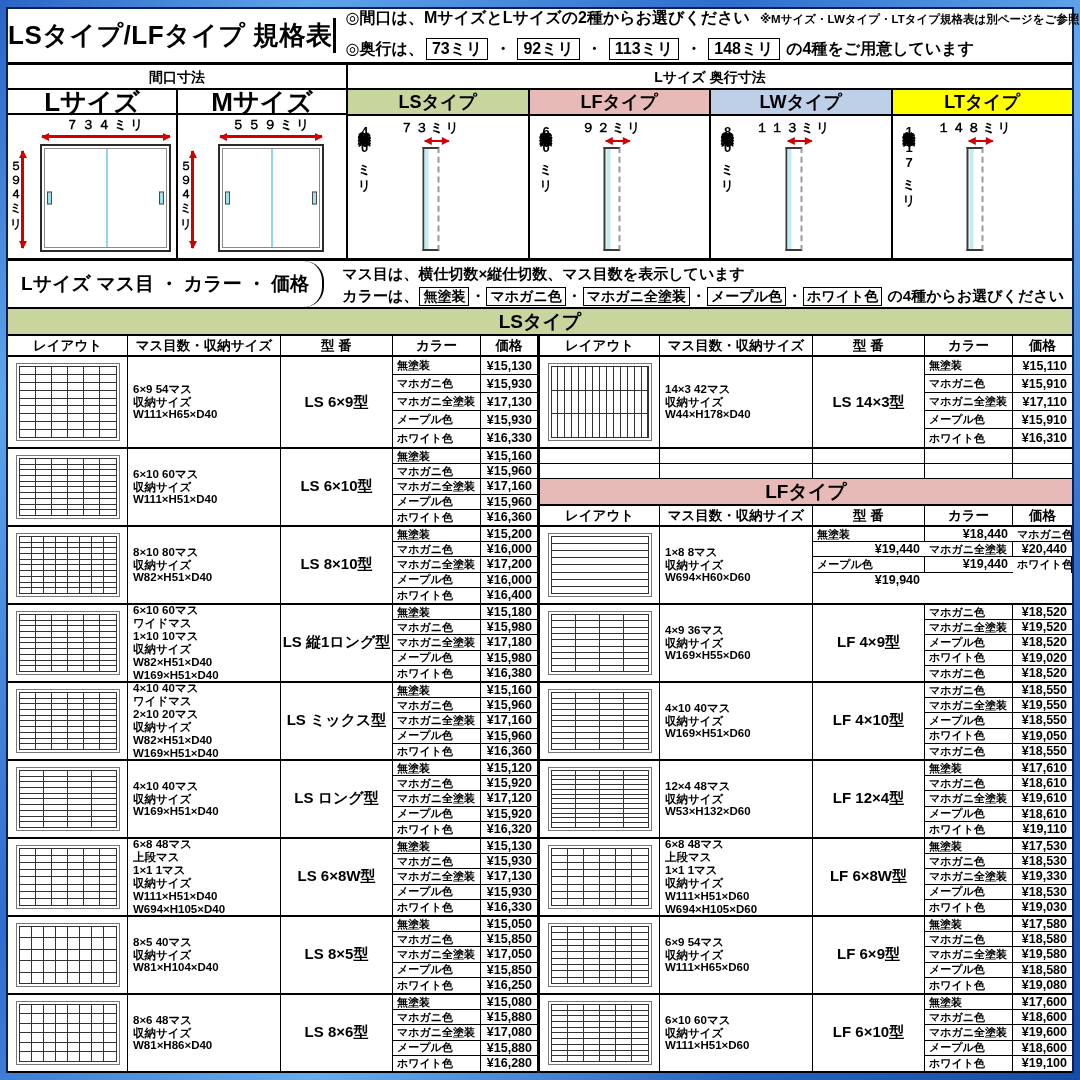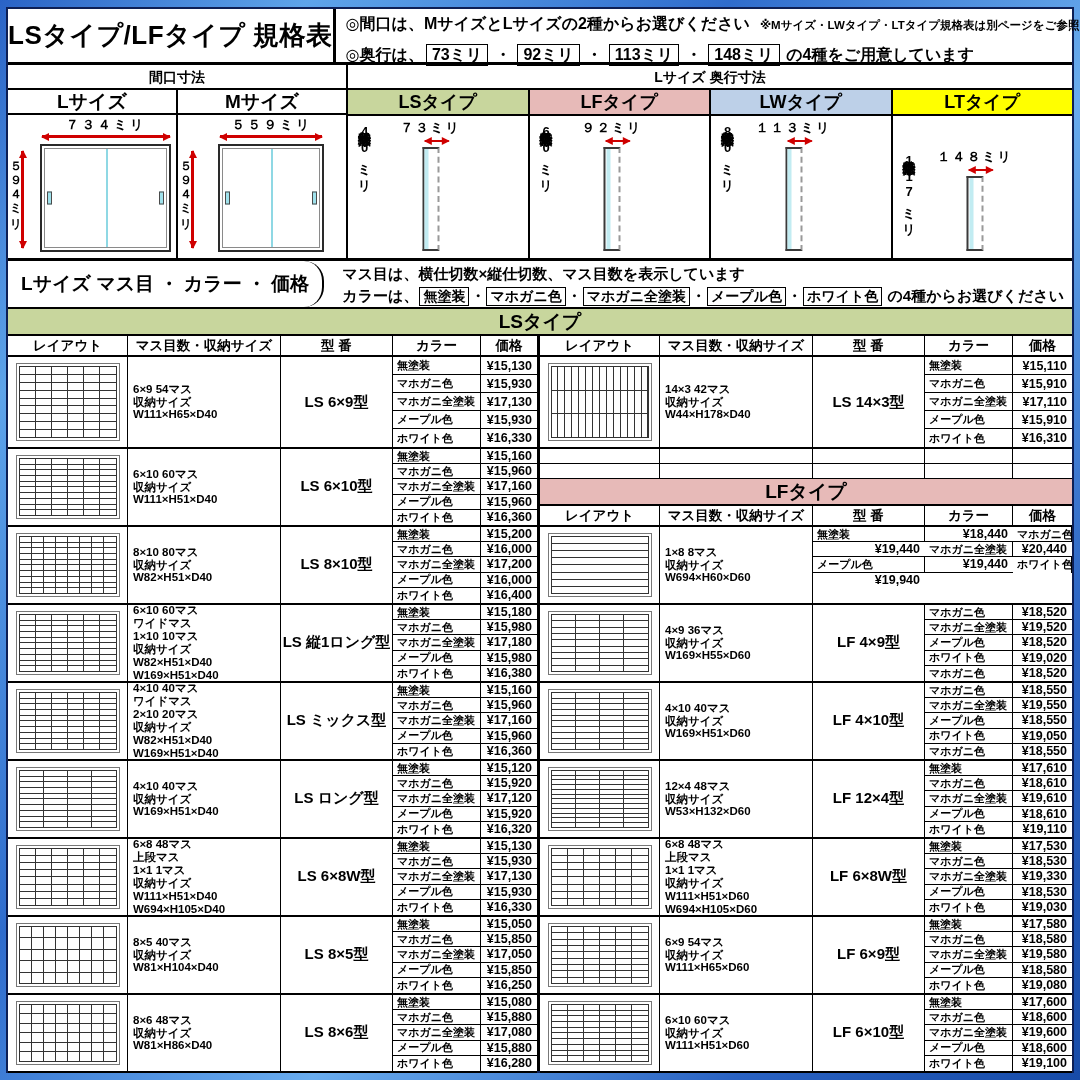--- a/index.html
+++ b/index.html
@@ -3,35 +3,35 @@
 <meta charset="utf-8">
 <style>
   * { box-sizing: border-box; margin: 0; padding: 0; }
   html,body { width:1080px; height:1080px; overflow:hidden; }
   body { font-family:"Liberation Sans","DejaVu Sans",sans-serif; font-weight:bold; color:#000; }
   .page { width:1080px; height:1080px; padding:7px 6px;
     background: linear-gradient(128deg,#2a63c6 0%,#5ea4ea 16%,#2f6ccd 38%,#69acee 60%,#2a62c2 82%,#174ba8 100%); }
   .panel { width:100%; height:100%; background:#fff; border:2px solid #0d1f55; display:flex; flex-direction:column; }
 
   
-  .top { height:56px; display:flex; border-bottom:3px solid #000; }
+  .top { height:56px; display:flex; border-bottom:3px solid #000;align-items:center; }
   .title-box { width:338px; border-right:3px solid #000; display:flex; align-items:center; justify-content:center;
     font-size:26px; letter-spacing:0.5px; white-space:nowrap; }
   .top-notes { flex:1; padding:3px 10px 0 10px; font-size:16px; line-height:1.5; white-space:nowrap; }
   .note-small { font-size:11.5px; margin-left:10px; }
   .box { display:inline-block; border:1.5px solid #000; padding:0 5px; margin:8px 2px; line-height:1.25; }
 
   
   .diagrams { height:196px; display:flex; border-bottom:3px solid #000; }
   .dim-left { width:340px; border-right:2px solid #000; display:flex; flex-direction:column; }
   .sec-h { height:25px; border-bottom:2px solid #000; text-align:center; font-size:14px; line-height:24px; }
   .dim-cols { flex:1; display:flex; }
   .dim-col { flex:1; display:flex; flex-direction:column; border-right:2px solid #000; }
   .dim-col:last-child { border-right:none; }
-  .sub-h { height:25px; border-bottom:2px solid #000; text-align:center; font-size:19px; line-height:24px; }
+  .sub-h { height:25px; border-bottom:2px solid #000; text-align:center; font-size:26px; line-height:24px; }
   .dgm { flex:1; position:relative;text-decoration:underline; }
   .w-label { position:absolute; top:1px; left:34px; right:6px; text-align:center; font-size:13px; letter-spacing:3px; }
   .harrow { position:absolute; height:0; border-top:3px solid #cf0000; }
   .harrow:before { content:''; position:absolute; left:-1px; top:-5.5px; border:4px solid transparent; border-left:0; border-right:8px solid #cf0000; }
   .harrow:after  { content:''; position:absolute; right:-1px; top:-5.5px; border:4px solid transparent; border-right:0; border-left:8px solid #cf0000; }
   .varrow { position:absolute; width:0; border-left:3px solid #cf0000; }
   .varrow:before { content:''; position:absolute; left:-5.5px; top:-1px; border:4px solid transparent; border-top:0; border-bottom:8px solid #cf0000; }
   .varrow:after  { content:''; position:absolute; left:-5.5px; bottom:-1px; border:4px solid transparent; border-bottom:0; border-top:8px solid #cf0000; }
   .dgm .harrow { top:20px; left:34px; right:6px; }
   .dgm .varrow { left:13px; top:36px; bottom:10px; }
@@ -41,21 +41,21 @@
   .dim-col.m .w-label { left:42px; right:22px; }
   .dim-col.m .harrow { left:42px; right:24px; }
   .cab-in { position:absolute; inset:2px; border:1px solid #8a8a8a; }
   .cab-in:before { content:''; position:absolute; left:50%; top:0; bottom:0; width:2px; background:#8fd8e4; }
   .handle { position:absolute; width:5px; height:13px; background:#9fe2ec; border:1px solid #4a4a4a; top:50%; transform:translateY(-50%); }
   .handle.l { left:2px; } .handle.r { right:2px; }
 
   .dim-right { flex:1; display:flex; flex-direction:column; }
   .type-cols { flex:1; display:flex; }
   .type-col { flex:1; display:flex; flex-direction:column; border-right:2px solid #000; }
-  .type-col:last-child { border-right:none;gap:29px; }
+  .type-col:last-child { border-right:none; }
   .type-h { height:26px; line-height:25px; text-align:center; font-size:18px; border-bottom:2px solid #000; }
   .type-body { flex:1; position:relative; }
   .v-label { position:absolute; left:7px; top:5px; bottom:4px; writing-mode:vertical-rl; text-orientation:upright; font-size:13px; letter-spacing:0.5px; }
   .d-label { position:absolute; left:46%; top:3px; transform:translateX(-50%); font-size:13px; letter-spacing:2px; white-space:nowrap; }
   .type-body .harrow { top:24px; left:50%; width:24px; transform:translateX(-55%); border-top-width:2.5px; }
   .drect { position:absolute; top:31px; bottom:7px; left:46%; width:17px; transform:translateX(-50%);
     border:2px solid #3a3a3a; border-right:2px dashed #999; background:#fff; }
   .drect:before { content:''; position:absolute; left:0.5px; top:0; bottom:0; width:4px; background:#c2ecf2; }
 
   

